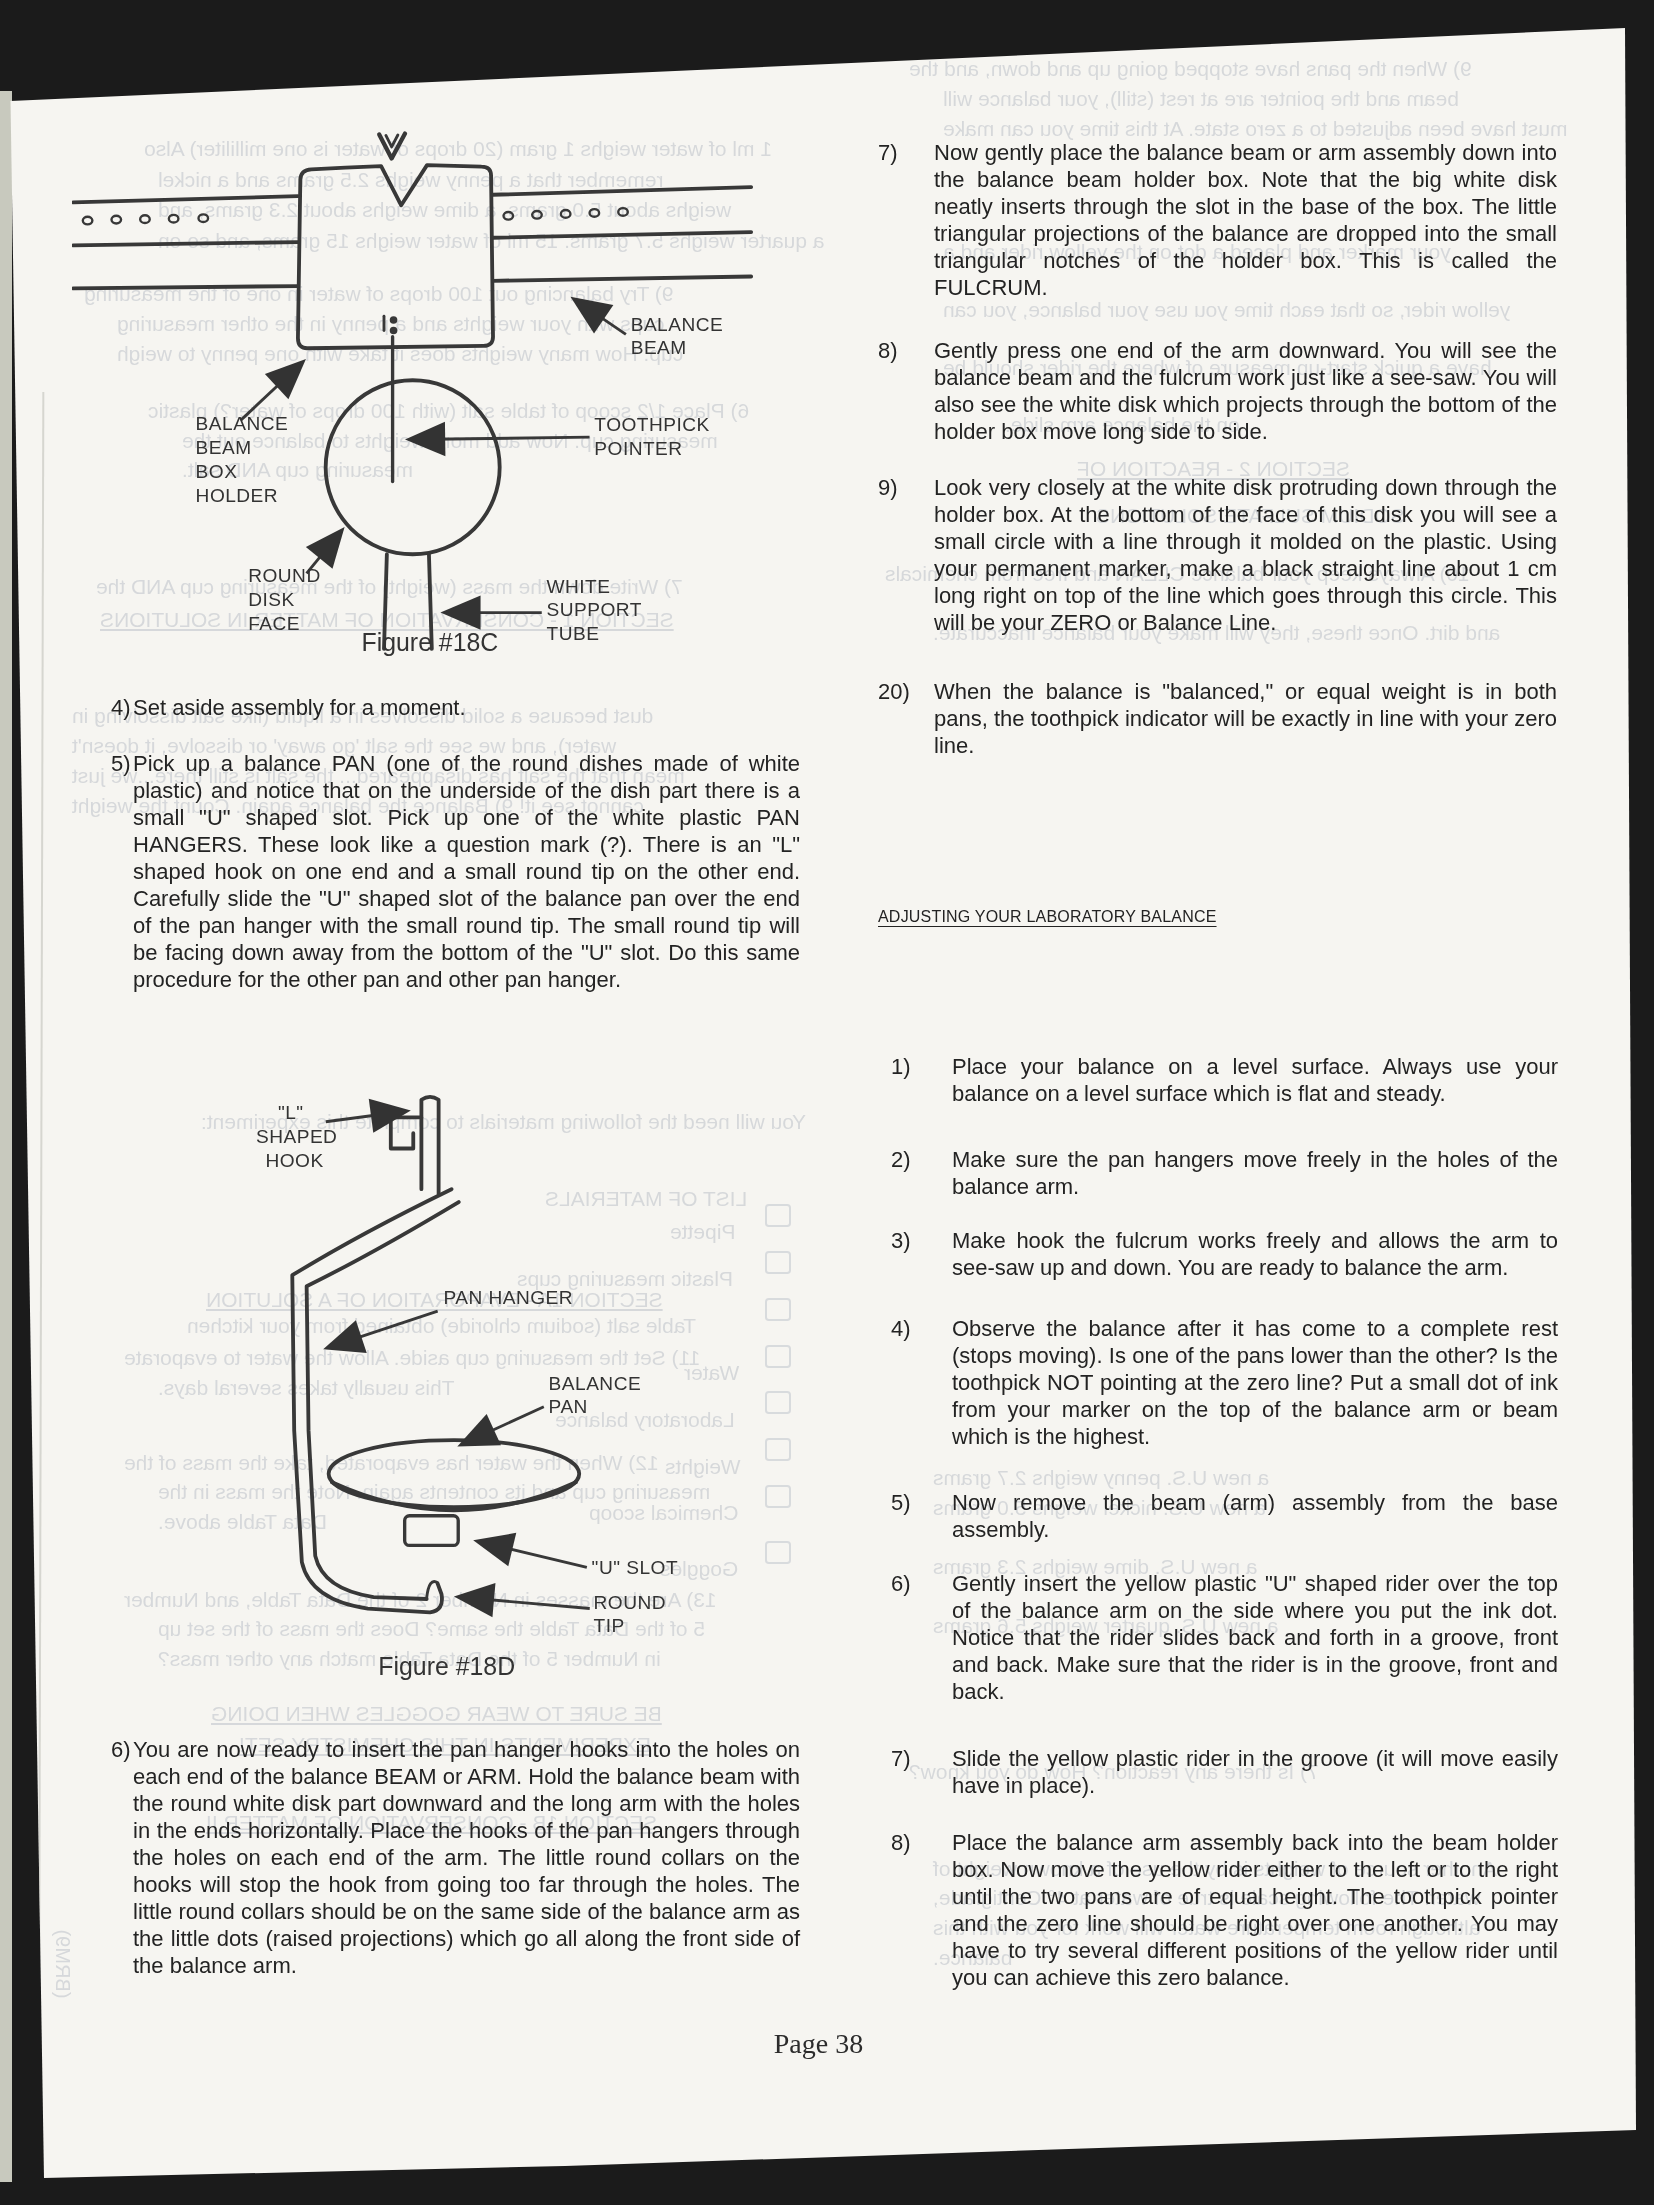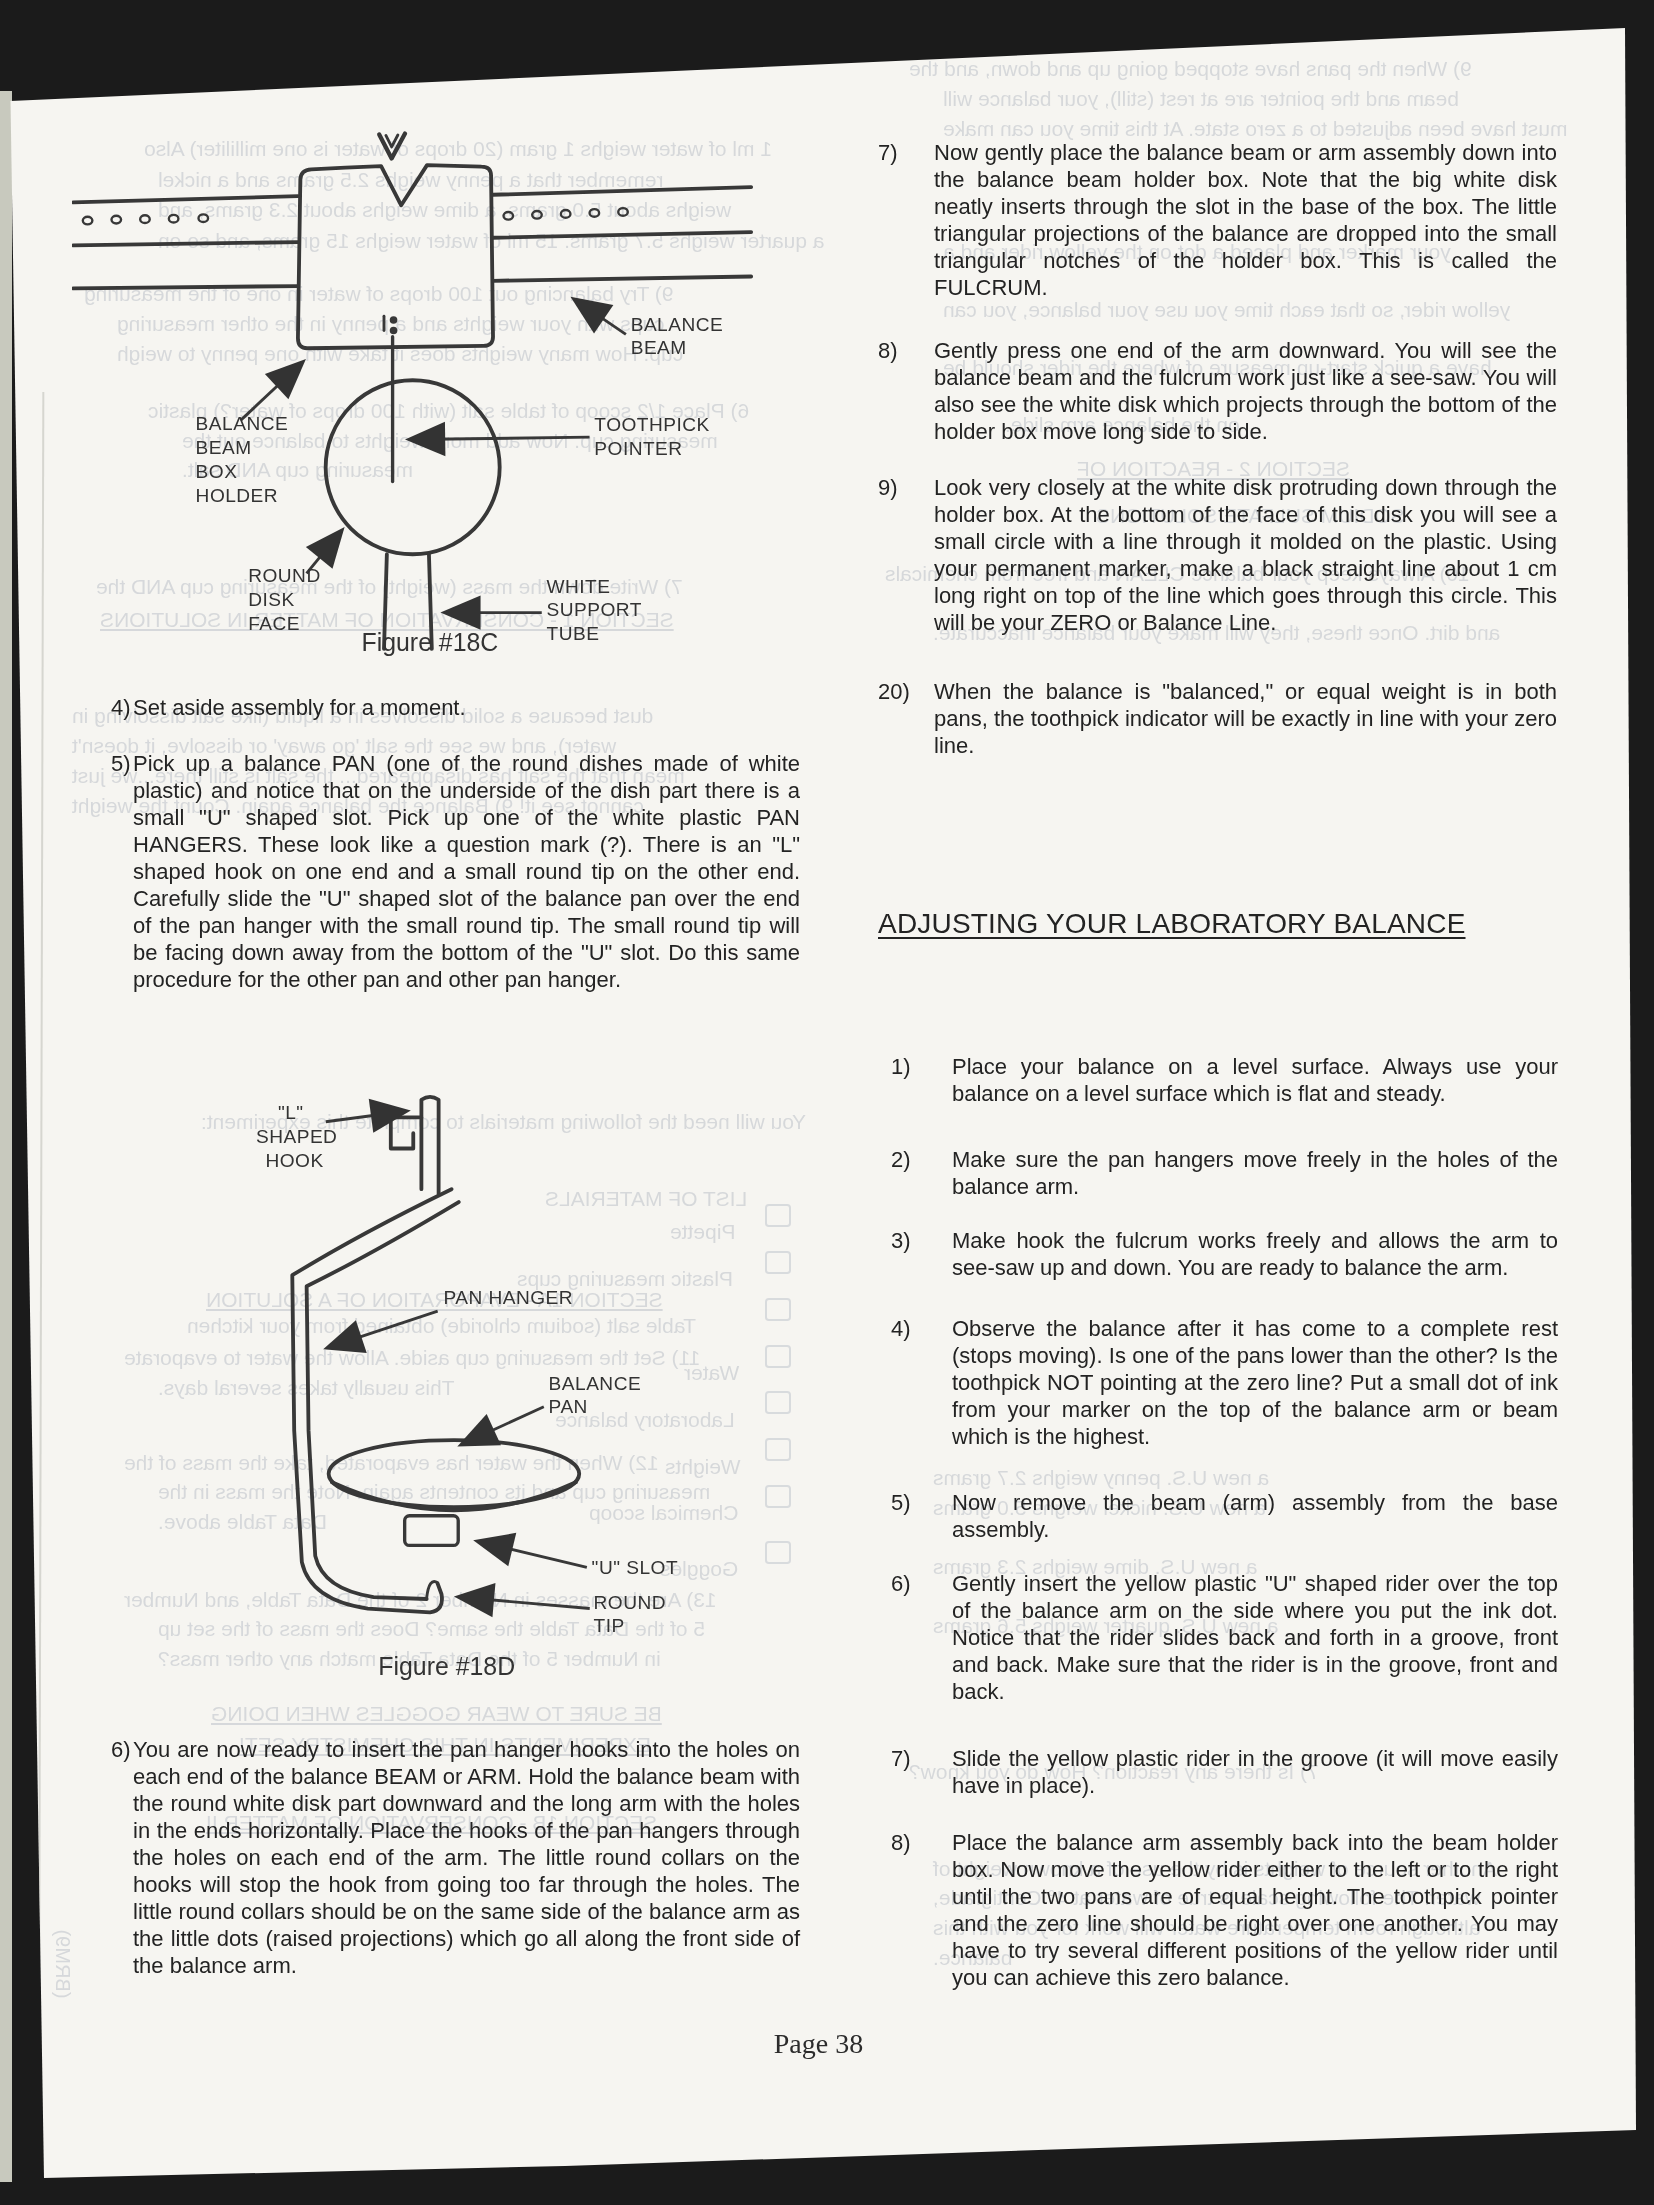--- a/index.html
+++ b/index.html
@@ -8,21 +8,21 @@
   #page{position:absolute;left:0;top:0;width:1654px;height:2205px;background:#f6f5f1;
         clip-path:polygon(10.5px 101px,1625px 28px,1636px 2130px,565px 2166px,44px 2178px);}
   #scanstrip{position:absolute;left:0;top:91px;width:11.5px;height:2091px;background:#e6e8da;opacity:.85;}
   #crease{position:absolute;left:40px;top:392px;width:1.9px;height:1770px;background:#c9c9c2;opacity:.7;transform:rotate(.15deg);}
   .li{position:absolute;font-size:22px;line-height:27px;}
   .li .num{position:absolute;left:0;top:0;}
   .li .txt{text-align:justify;}
   .lt{margin-left:22px;}
   .rt{margin-left:56px;}
   .at{margin-left:61px;}
-  #sec-heading{position:absolute;left:878px;top:908px;font-size:28px;letter-spacing:0.2px;}
+  #sec-heading{position:absolute;left:878px;top:908px;font-size:16px;letter-spacing:0.2px;}
   #sec-heading span{text-decoration:underline;text-underline-offset:4.3px;}
   #sec-intro{position:absolute;left:878px;top:966px;width:679px;font-size:22px;line-height:27px;text-align:justify;}
   #footer{position:absolute;left:694px;top:2028px;width:249px;text-align:center;
           font-family:"Liberation Serif",serif;font-size:28px;color:#2c2c2c;}
   .figwrap{position:absolute;}
   svg text{font-family:"Liberation Sans",sans-serif;fill:#333;}
   .flabel{font-size:40px;letter-spacing:1px;}
   .fcap{font-size:52px;}
   .ghost{position:absolute;transform:scaleX(-1);color:#9aa2b0;opacity:.34;font-size:21px;
          white-space:nowrap;line-height:1.2;}

